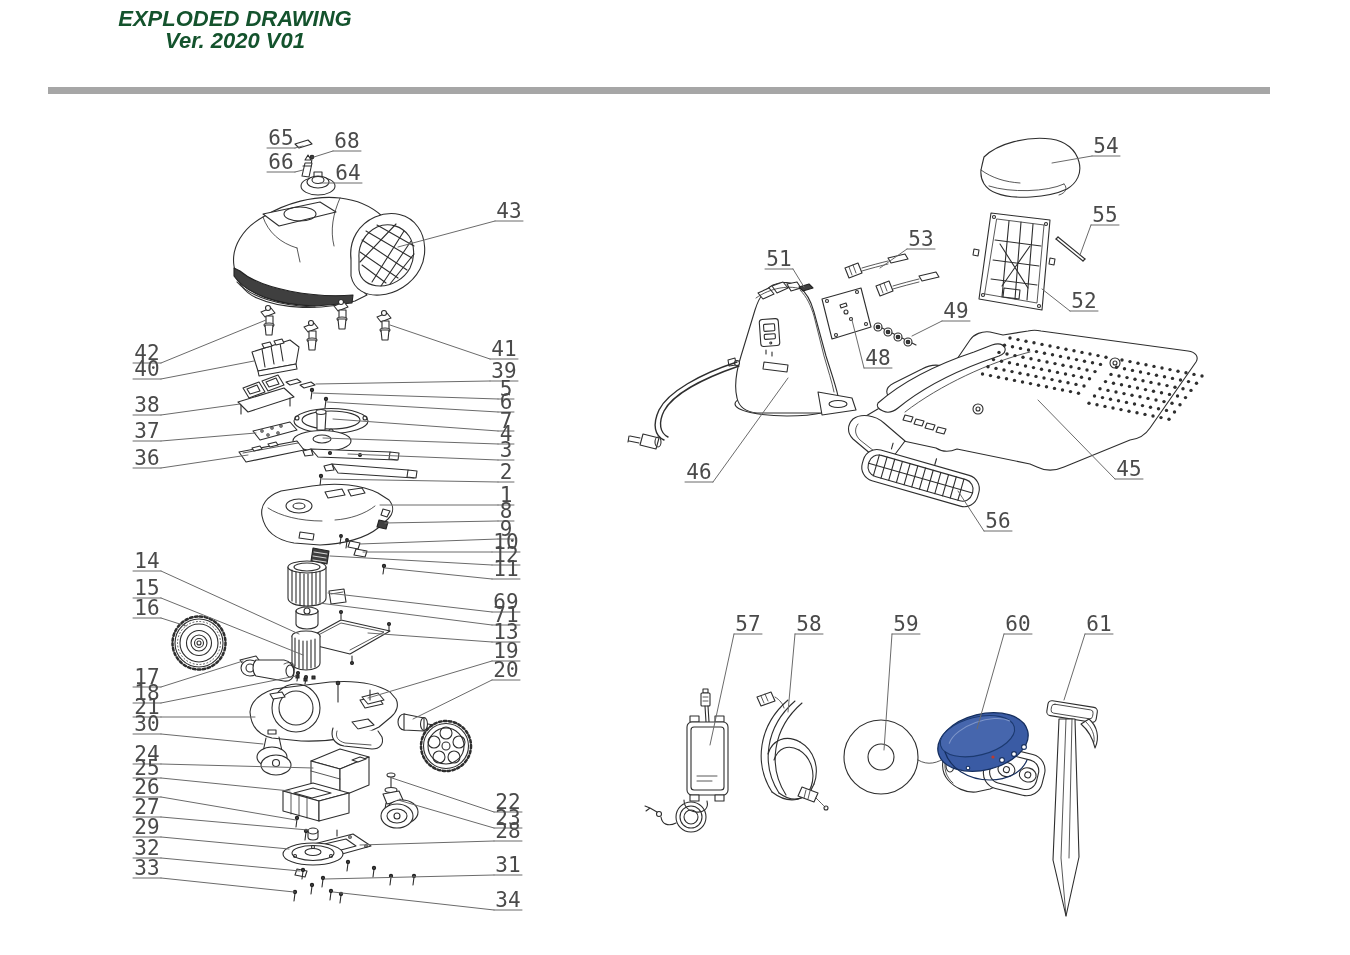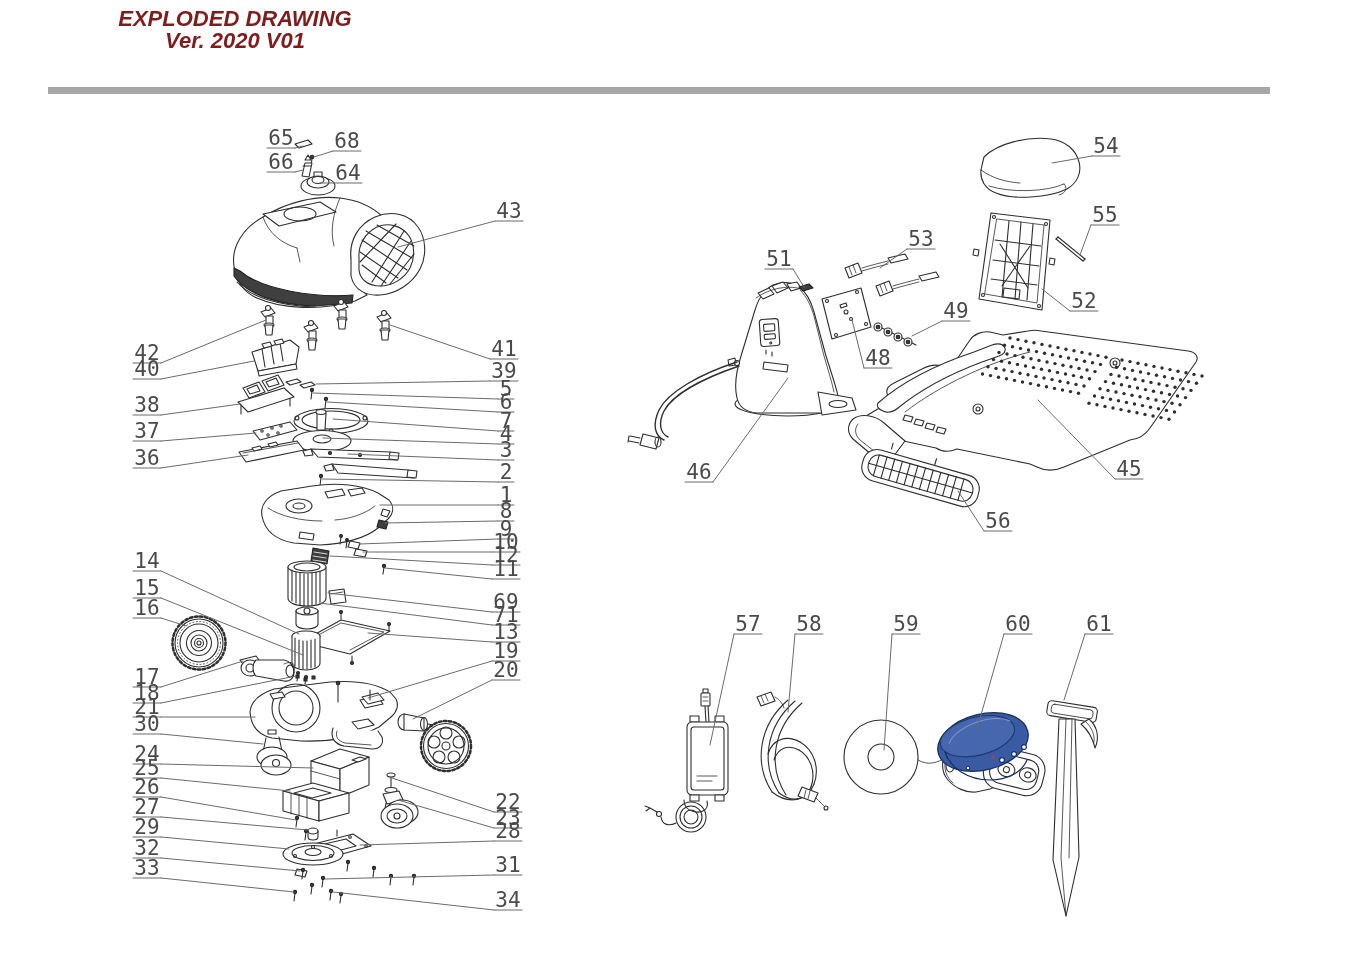--- a/index.html
+++ b/index.html
@@ -1,19 +1,19 @@
 <!DOCTYPE html>
 <html><head>
 <meta charset="utf-8">
 <style>
   html,body{margin:0;padding:0;background:#fff;}
   .page{position:relative;width:1350px;height:955px;background:#fff;overflow:hidden;
         font-family:"Liberation Sans",sans-serif;}
   .title-block{position:absolute;left:55px;top:8px;width:360px;text-align:center;
-        font-style:italic;font-weight:bold;color:#7f1d1d;font-size:22px;line-height:22px;}
+        font-style:italic;font-weight:bold;color:#14532d;font-size:22px;line-height:22px;}
   .divider{position:absolute;left:48px;top:87px;width:1222px;height:7px;background:#a6a6a6;}
   #art{position:absolute;left:0;top:0;}
   #art path,#art rect,#art circle,#art ellipse,#art line,#art polyline,#art polygon{
     fill:none;stroke:#2e2e2e;stroke-width:1.1;stroke-linecap:round;stroke-linejoin:round;}
   #art .w{fill:#ffffff;}
   #art .d{fill:#3f3f3f;stroke:#222;}
   #art .thin{stroke-width:.8;}
   #art .leader{stroke:#6b6b6b;stroke-width:1;}
   #art text.plabel{font-family:"DejaVu Sans Mono",monospace;font-size:21px;fill:#4a4a4a;
     stroke:none;text-anchor:middle;}

